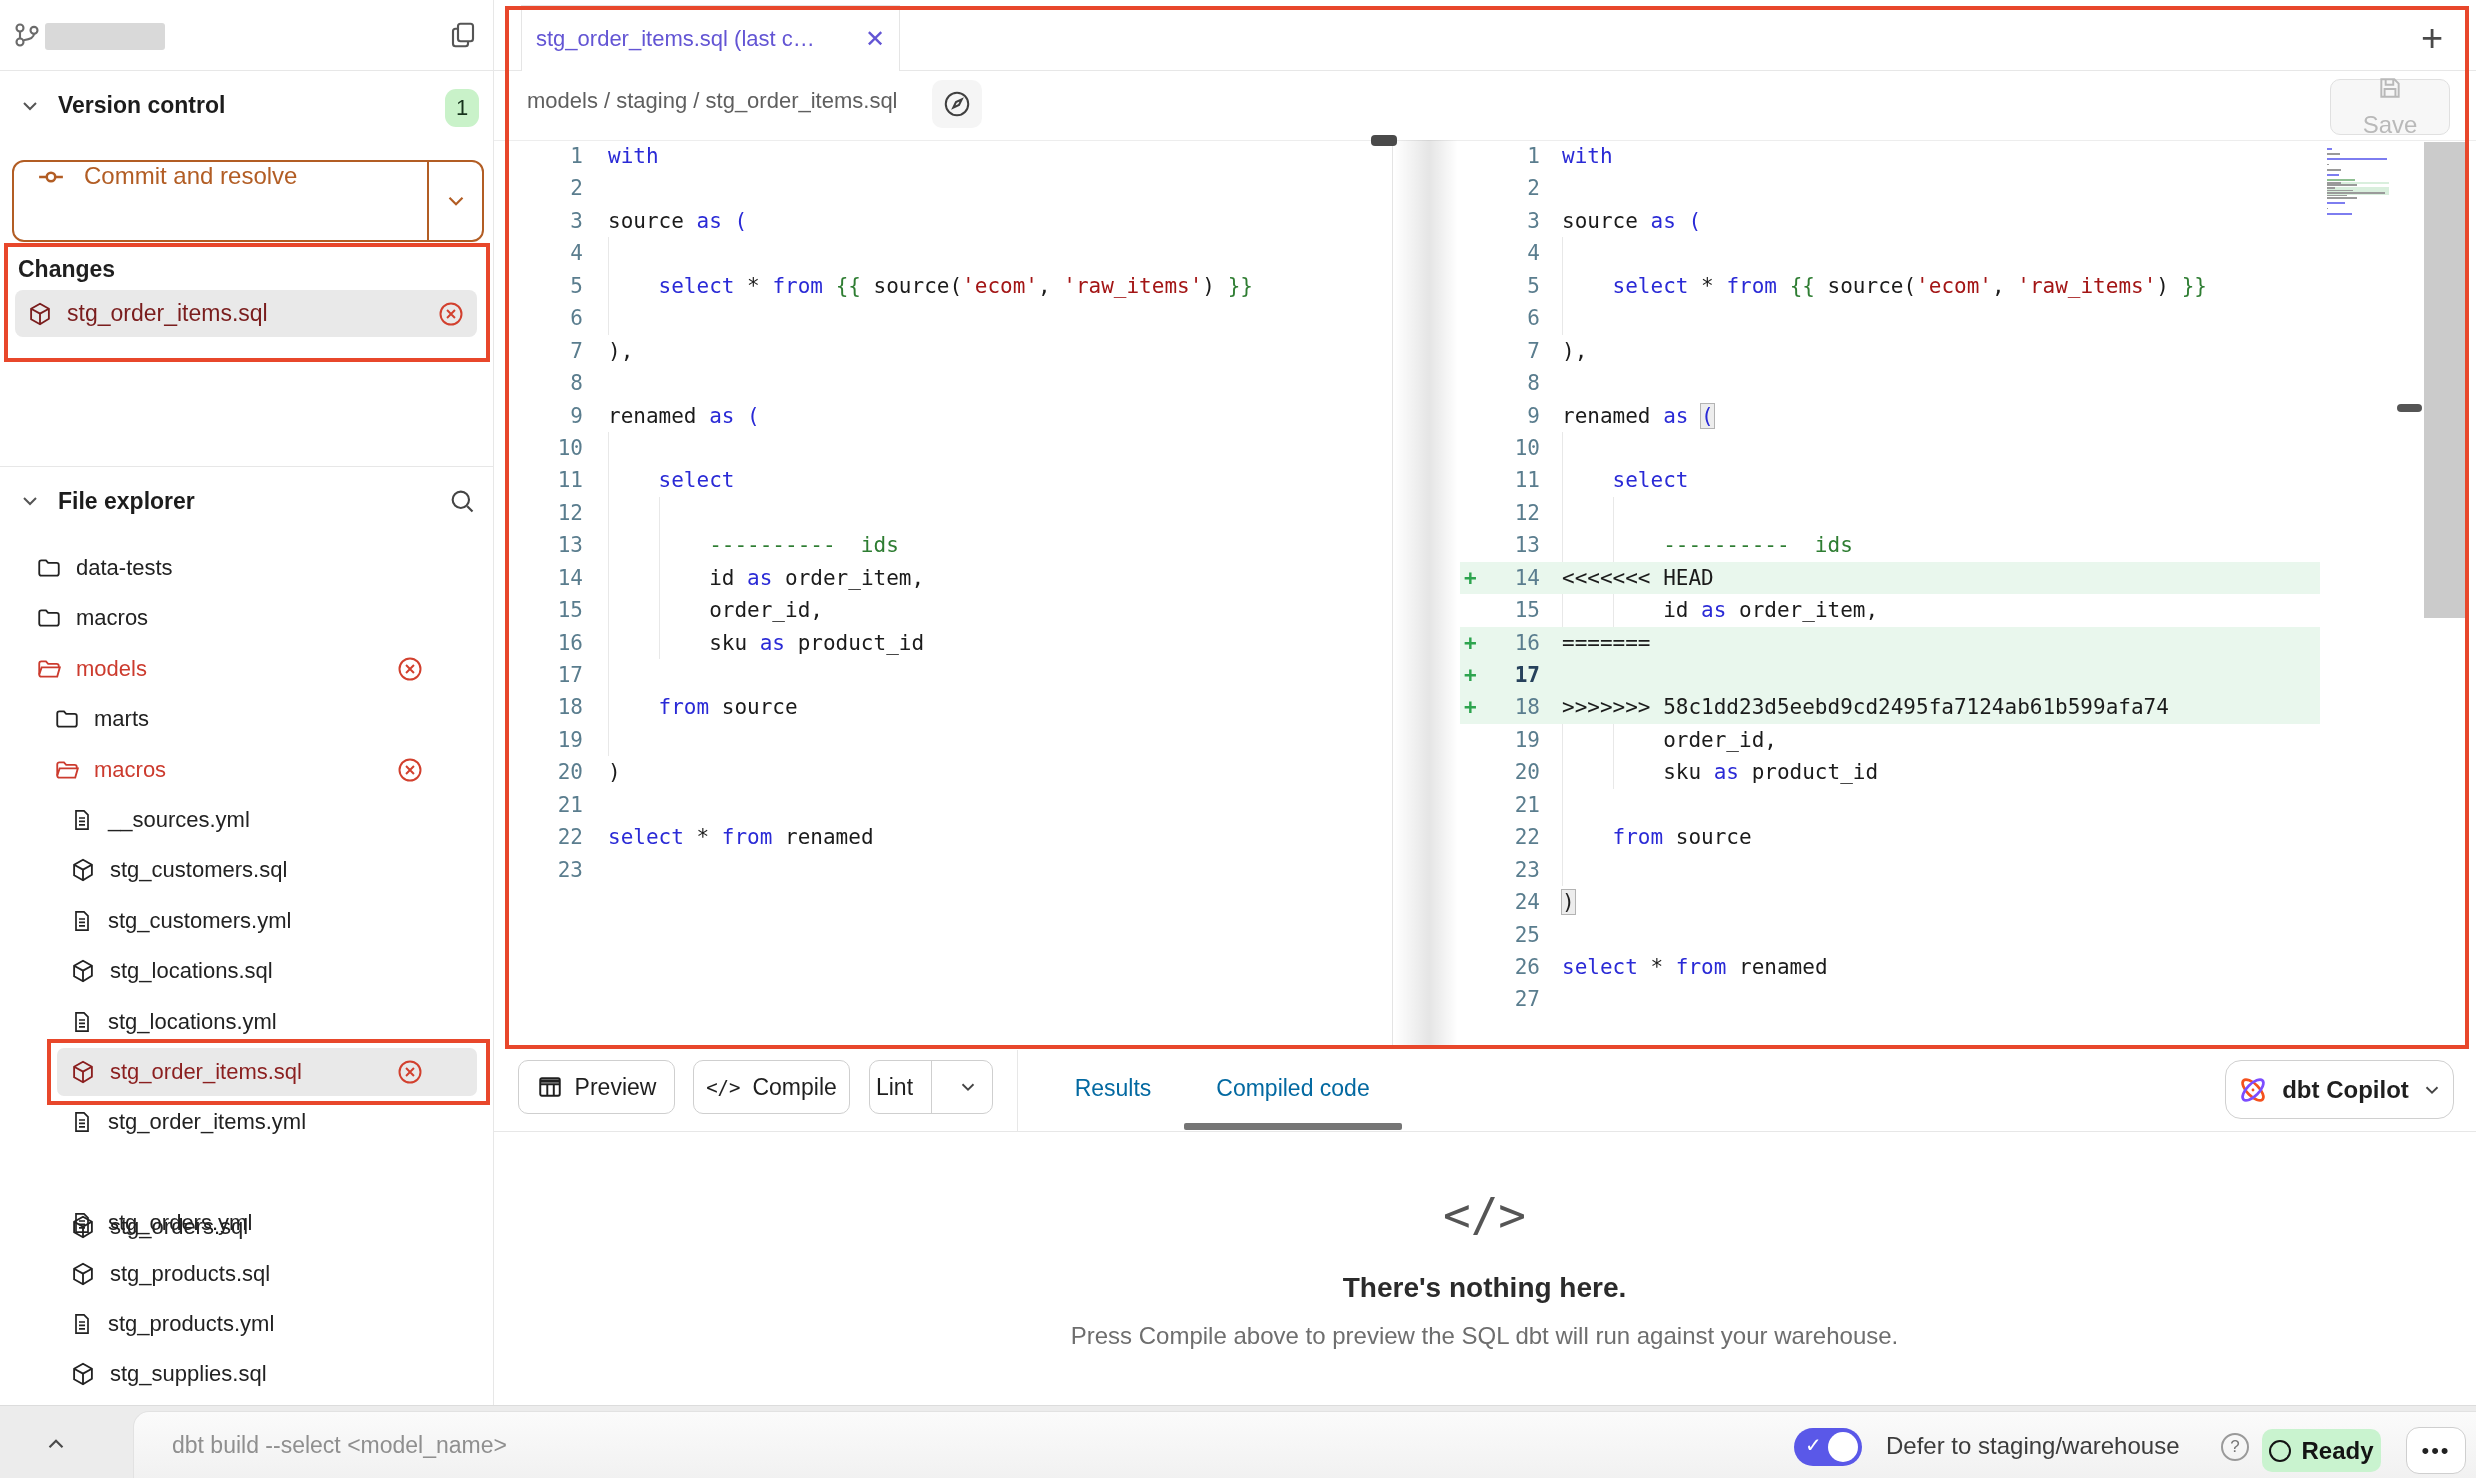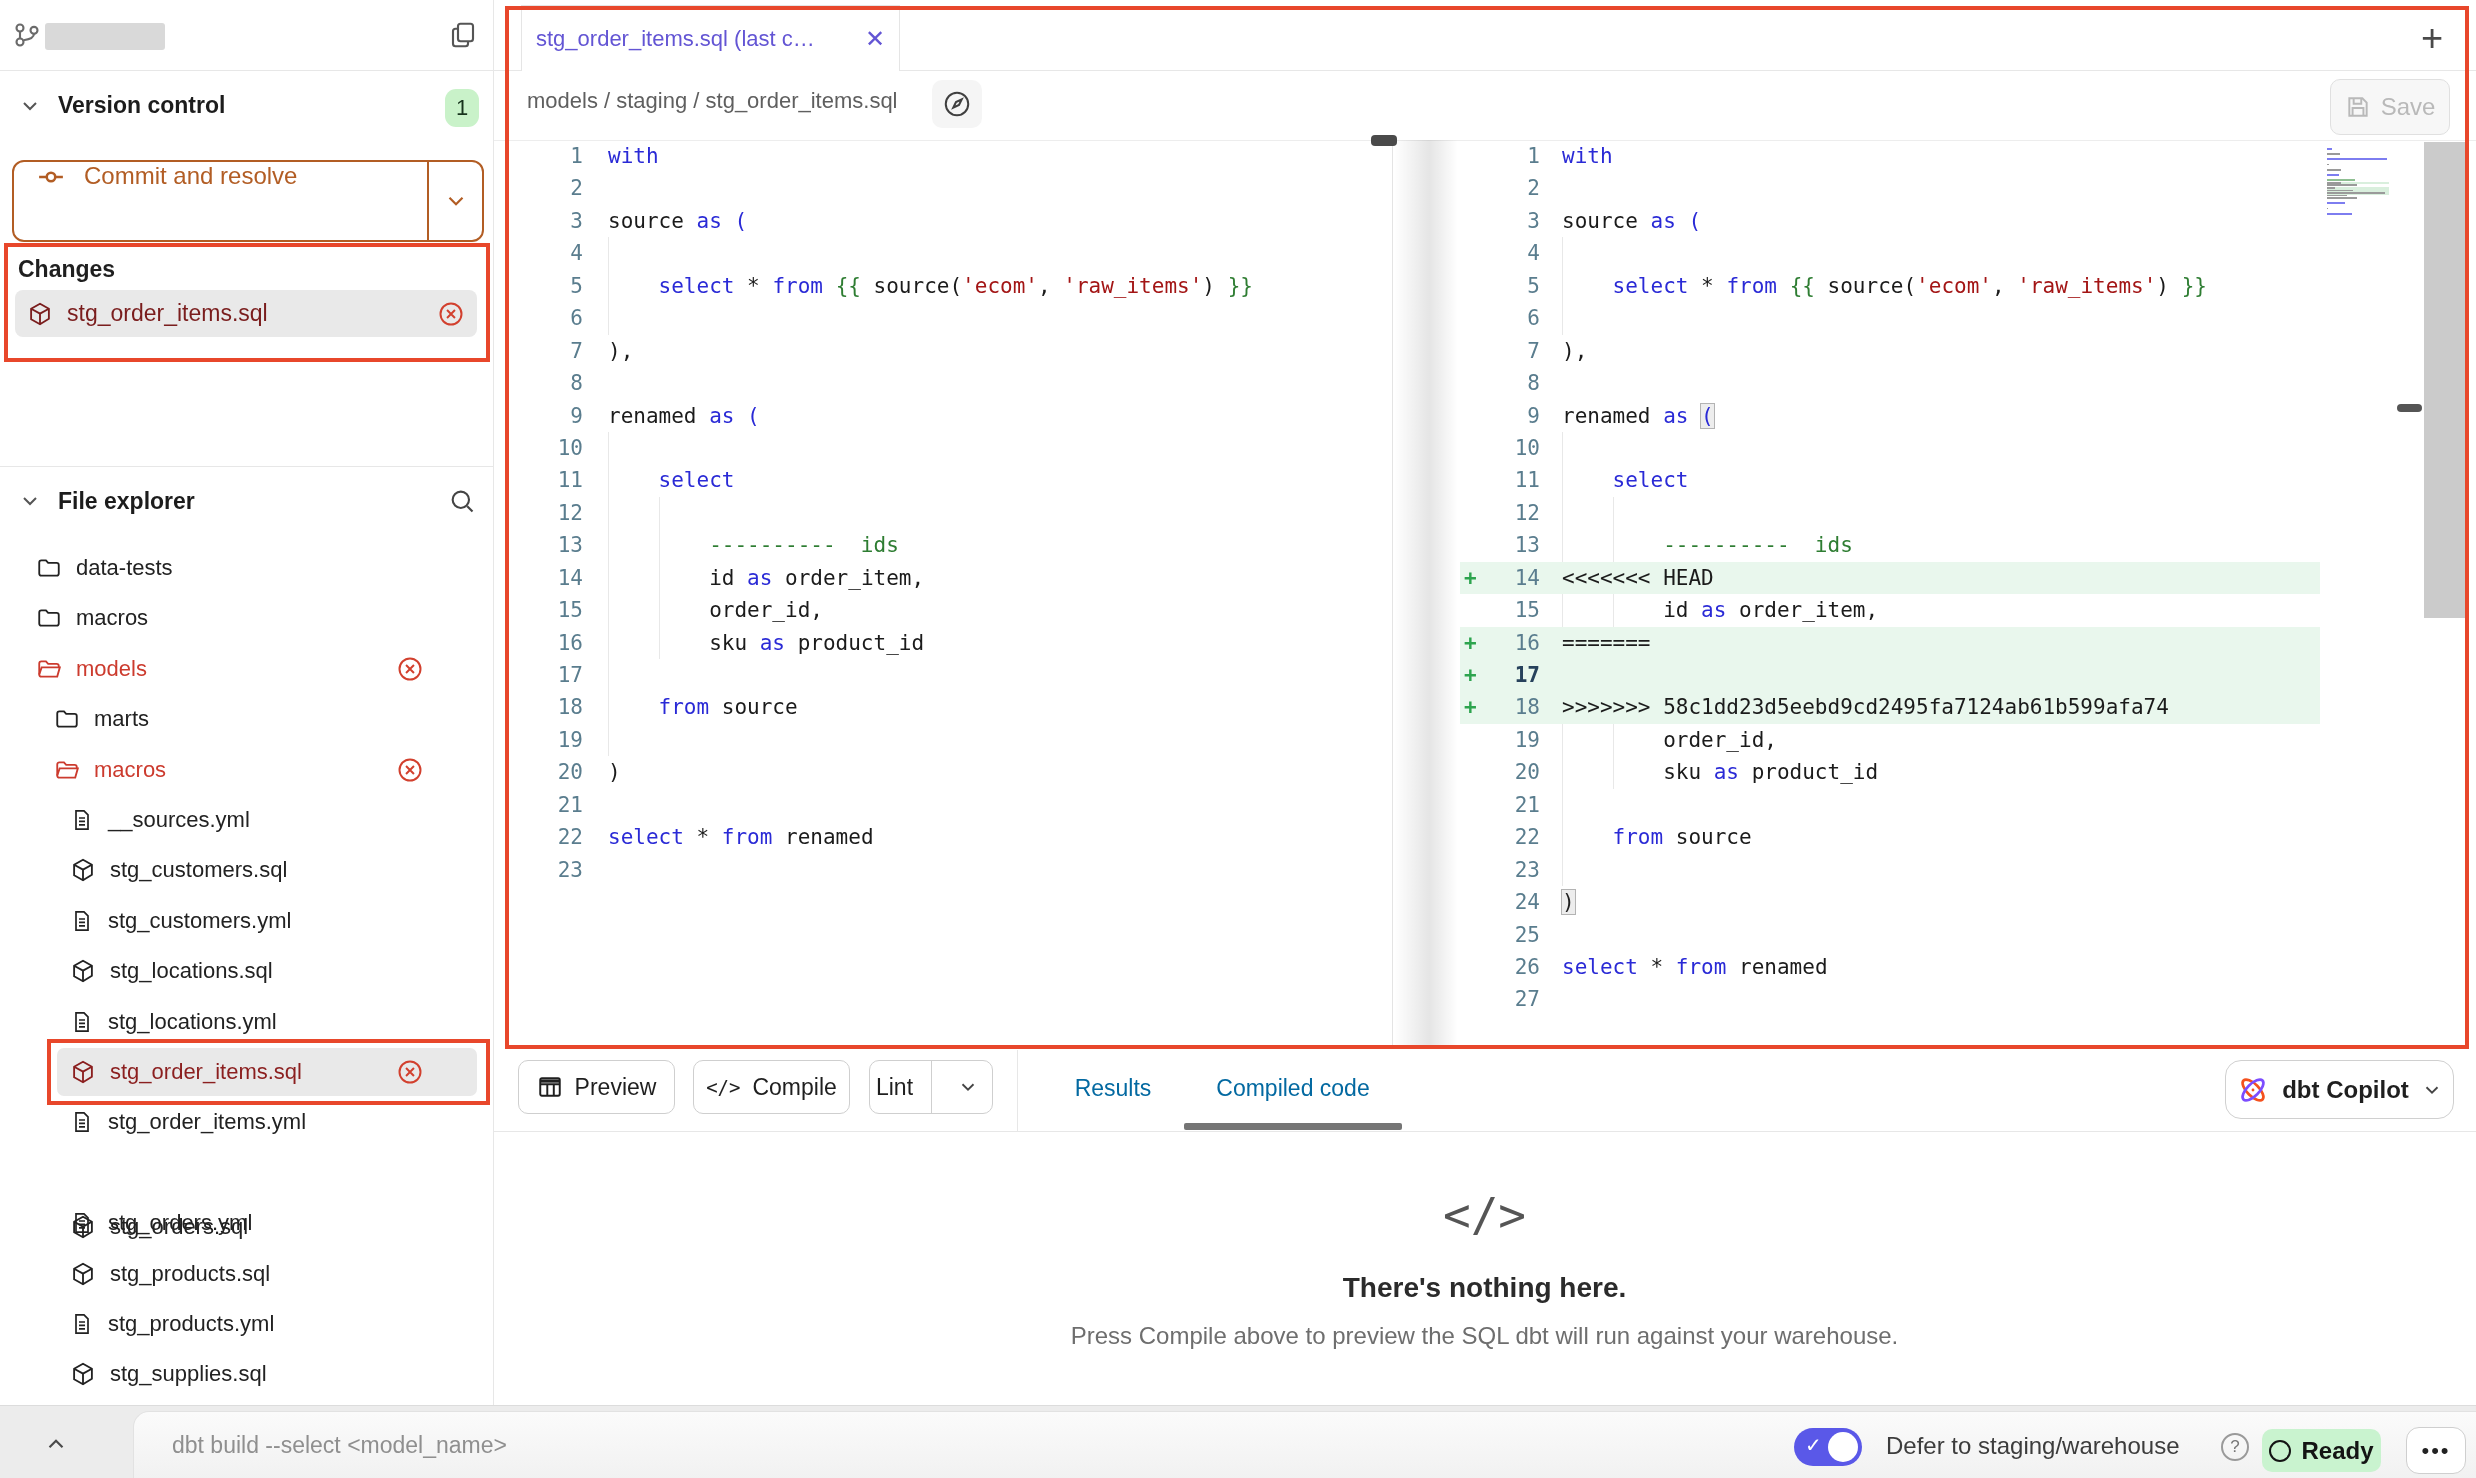--- a/index.html
+++ b/index.html
@@ -42,21 +42,21 @@
        border-bottom:none;display:flex;align-items:center;padding:0 14px;box-sizing:border-box;z-index:5;cursor:pointer;}
   .tab-title{font-size:22px;color:#6355d4;white-space:nowrap;overflow:hidden;flex:1;}
   .tab-close{font-size:24px;color:#6355d4;margin-left:6px;cursor:pointer;}
   .newtab{position:absolute;left:2408px;top:14px;width:48px;height:48px;display:flex;align-items:center;
           justify-content:center;font-size:38px;font-weight:300;color:#4a4a4a;cursor:pointer;}
   .breadcrumb{position:absolute;left:527px;top:88px;font-size:22px;color:#5f5f5f;}
   .compass-btn{position:absolute;left:932px;top:80px;width:50px;height:48px;background:#f5f5f5;
       border-radius:10px;display:flex;align-items:center;justify-content:center;color:#3f3f3f;cursor:pointer;}
   .save-btn{position:absolute;left:2330px;top:79px;width:118px;height:54px;background:#f7f7f7;border:1px solid #e0e0e0;
       border-radius:10px;display:flex;align-items:center;justify-content:center;gap:10px;color:#b9b9b9;
-      font-size:24px;cursor:default;}
+      font-size:24px;cursor:default;flex-direction:column;}
 
   
   .codepane{position:absolute;top:140px;font-family:"DejaVu Sans Mono",monospace;font-size:21px;
             line-height:32.45px;z-index:1;}
   #leftpane{left:507px;width:886px;}
   #rightpane{left:1460px;width:860px;}
   .cl{position:relative;height:32.45px;display:flex;white-space:pre;}
   .cl.added{background:#e9f7ed;}
   .plus{width:22px;flex:none;color:#2da44e;font-weight:bold;padding-left:4px;}
   #leftpane .ln{width:76px;margin-right:25px;}

